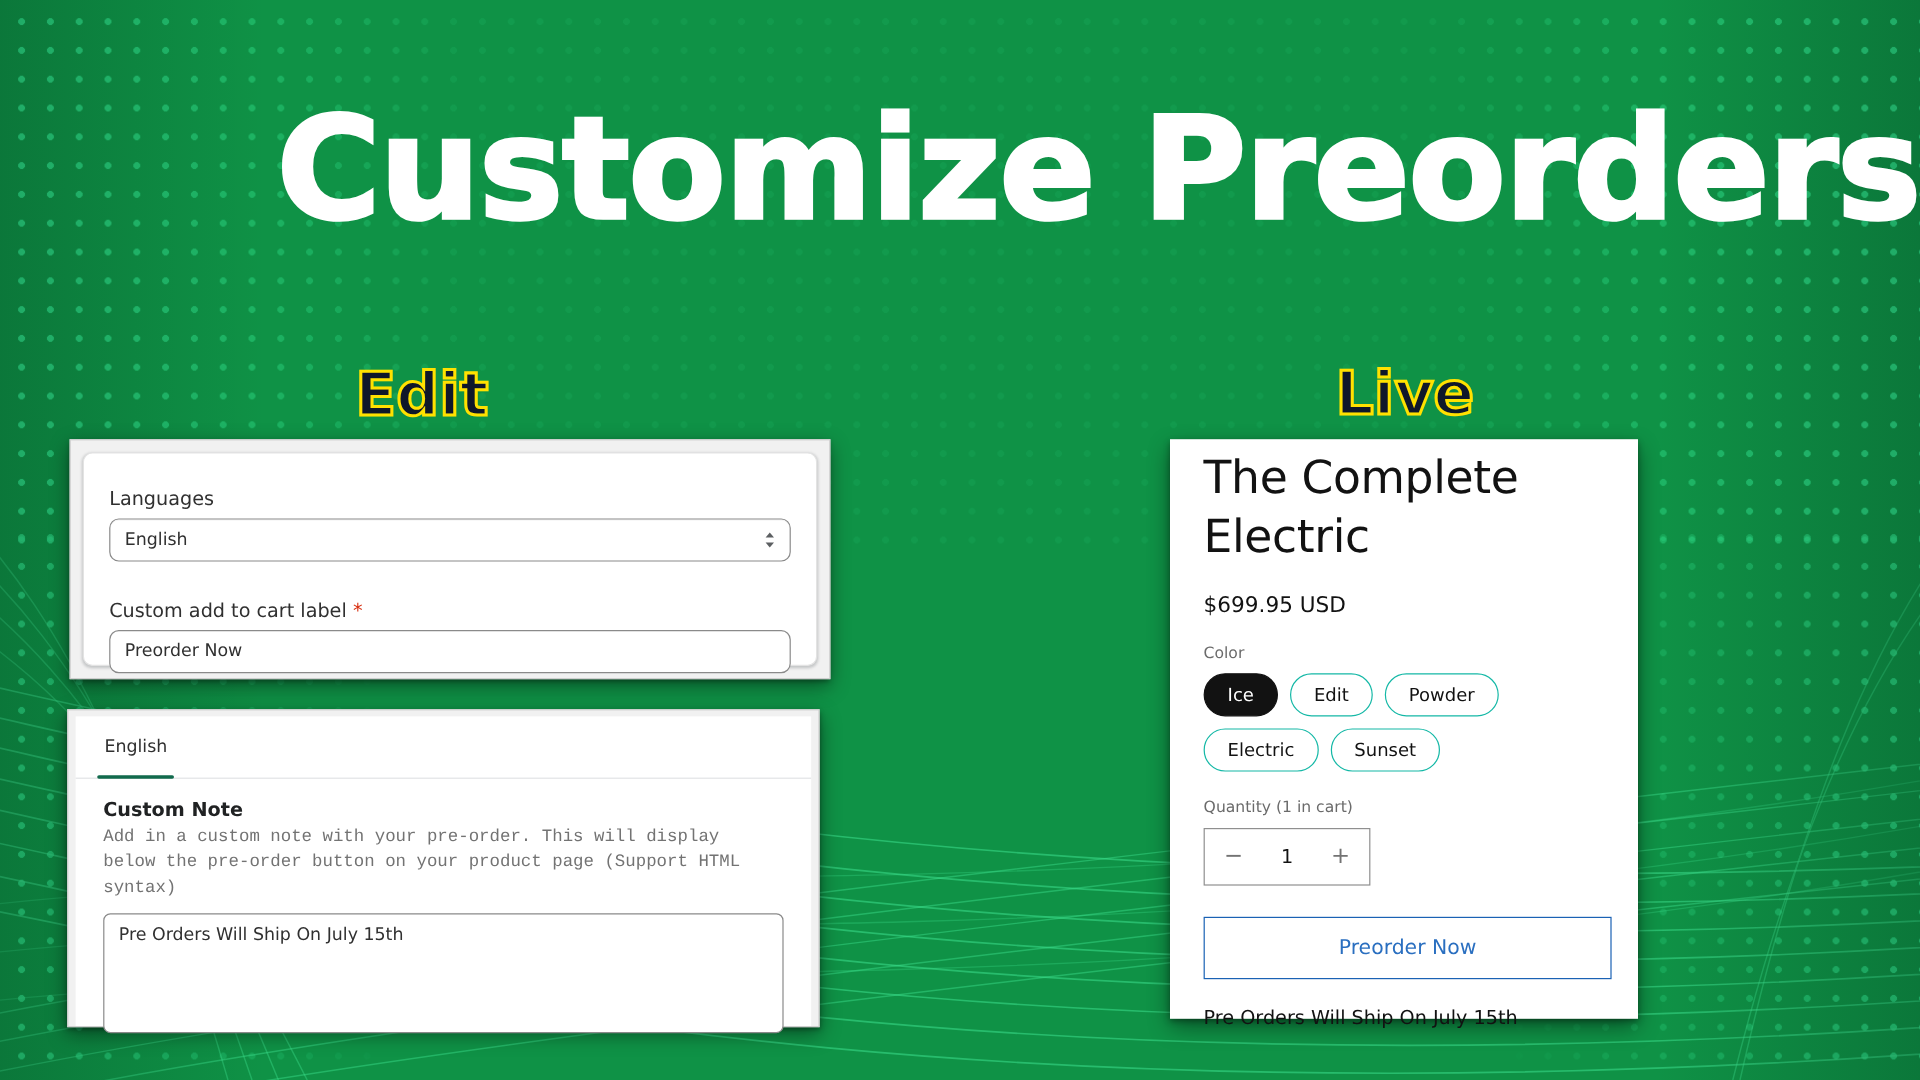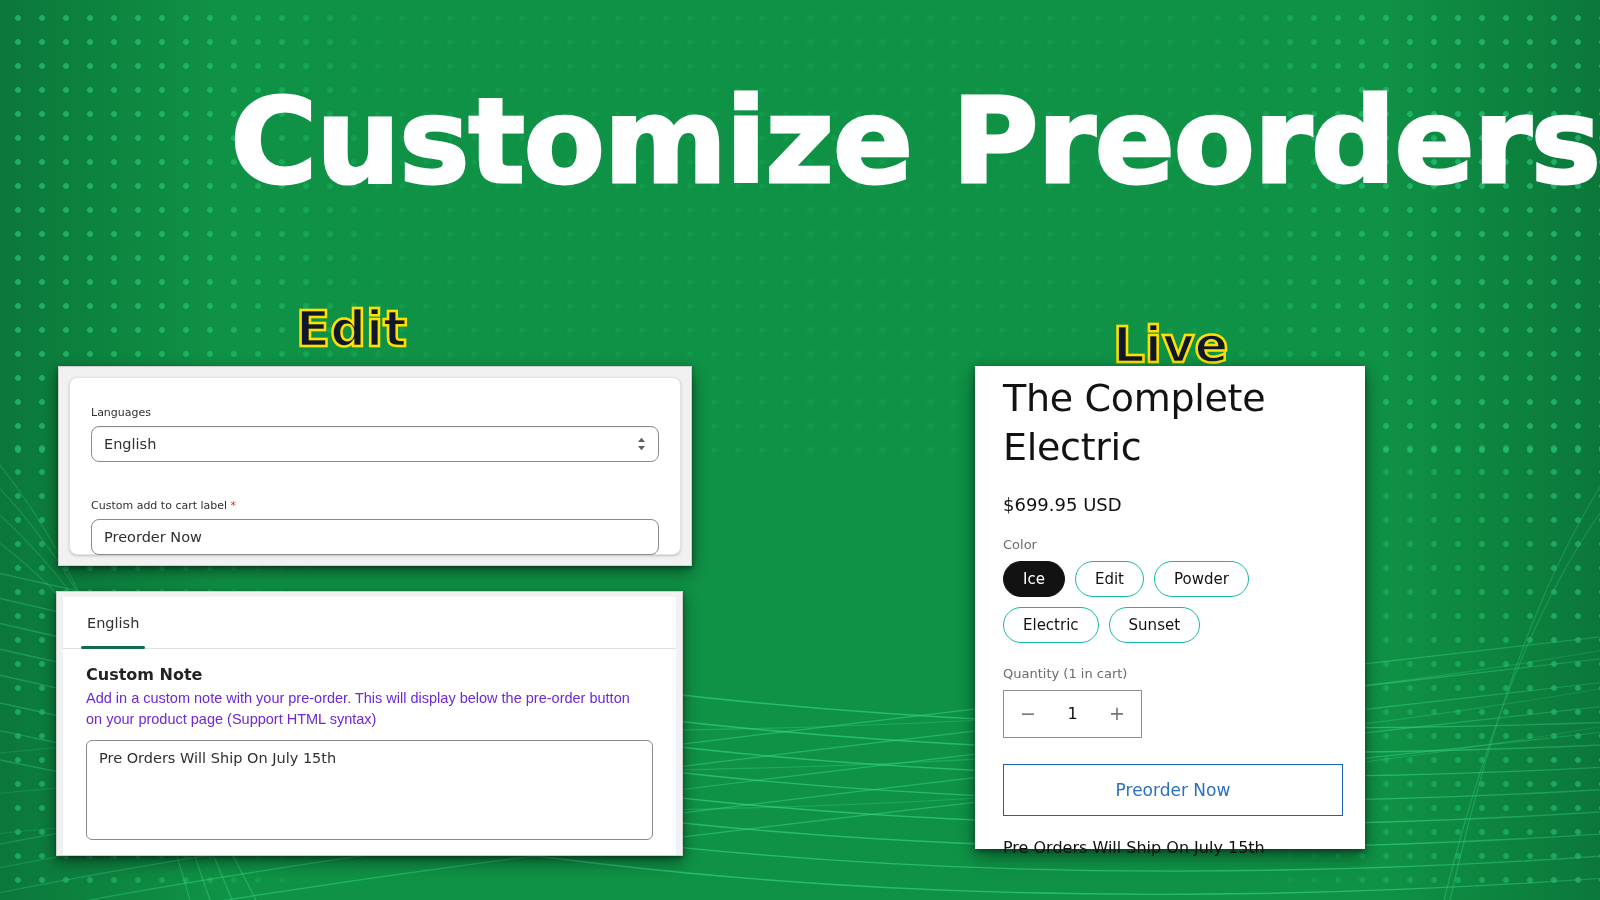--- a/index.html
+++ b/index.html
@@ -74,21 +74,21 @@
   .section-label {
     position:absolute;
     color:#0f172a;
     font-family:"DejaVu Sans", sans-serif;
     font-weight:bold;
     font-size:50px;
     letter-spacing:0px;
     -webkit-text-stroke:2.5px #ffe100;
   }
   .label-edit { left:296px; top:300px; }
-  .label-live { left:1113px; top:316px; }
+  .label-live { left:1113px; top:299px; }
 
   
   .edit-card-outer {
     position:absolute;
     background:#f1f1f1;
     border:1px solid #cfcfcf;
     box-shadow:0 6px 16px rgba(0,0,0,.45), 0 2px 4px rgba(0,0,0,.35);
   }
   .edit-card-1 { left:58px; top:366px; width:634px; height:200px; }
   .edit-card-2 { left:56px; top:591px; width:627px; height:265px; }
@@ -97,21 +97,21 @@
     position:absolute;
     background:#ffffff;
     border-radius:8px;
     box-shadow:0 1px 2px rgba(22,29,37,.1), 0 1px 3px rgba(22,29,37,.12);
   }
   .panel-1 { left:10px; top:10px; right:10px; bottom:10px; border:1px solid #e3e3e3; }
   .panel-2 { left:6px; top:5px; right:6px; bottom:0px; border-radius:0; box-shadow:none; }
 
   .field-label {
     font-family:"DejaVu Sans", sans-serif;
-    font-size:11px; color:#303030; display:block;
+    font-size:16px; color:#303030; display:block;
   }
   .req-star { color:#d72c0d; }
 
   .select-box {
     margin-top:7px;
     width:100%; height:36px;
     border:1px solid #8a8a8a;
     border-radius:8px;
     background:#ffffff;
     display:flex; align-items:center;
@@ -163,22 +163,22 @@
     height:3px; background:#116a4c; border-radius:2px;
   }
 
   .note-body { position:absolute; left:23px; right:23px; top:68px; }
   .note-title {
     font-family:"DejaVu Sans", sans-serif;
     font-size:16px; font-weight:bold; color:#202223;
   }
   .note-desc {
     margin-top:4px;
-    font-family:Liberation Sans, sans-serif;
-    font-size:14.5px; color:#6d28d9; line-height:1.45;
+    font-family:Liberation Mono, monospace;
+    font-size:14.5px; color:#737373; line-height:1.45;
     max-width:560px;
   }
   .note-textarea {
     margin-top:10px;
     height:100px;
     border:1px solid #8a8a8a;
     border-radius:6px;
     background:#fff;
     padding:9px 12px;
     font-family:"DejaVu Sans", sans-serif;

